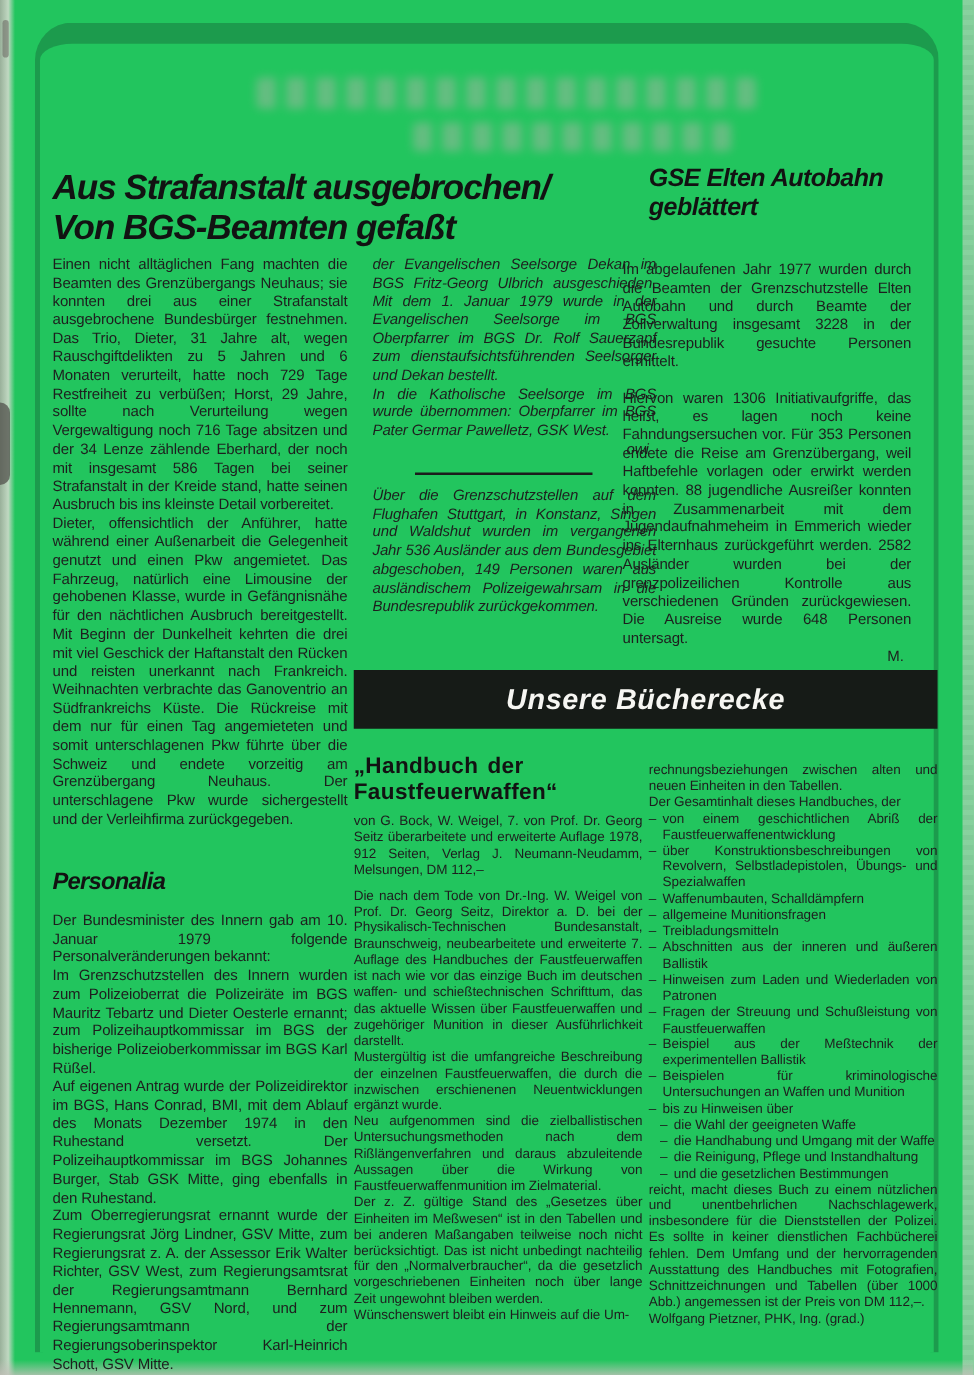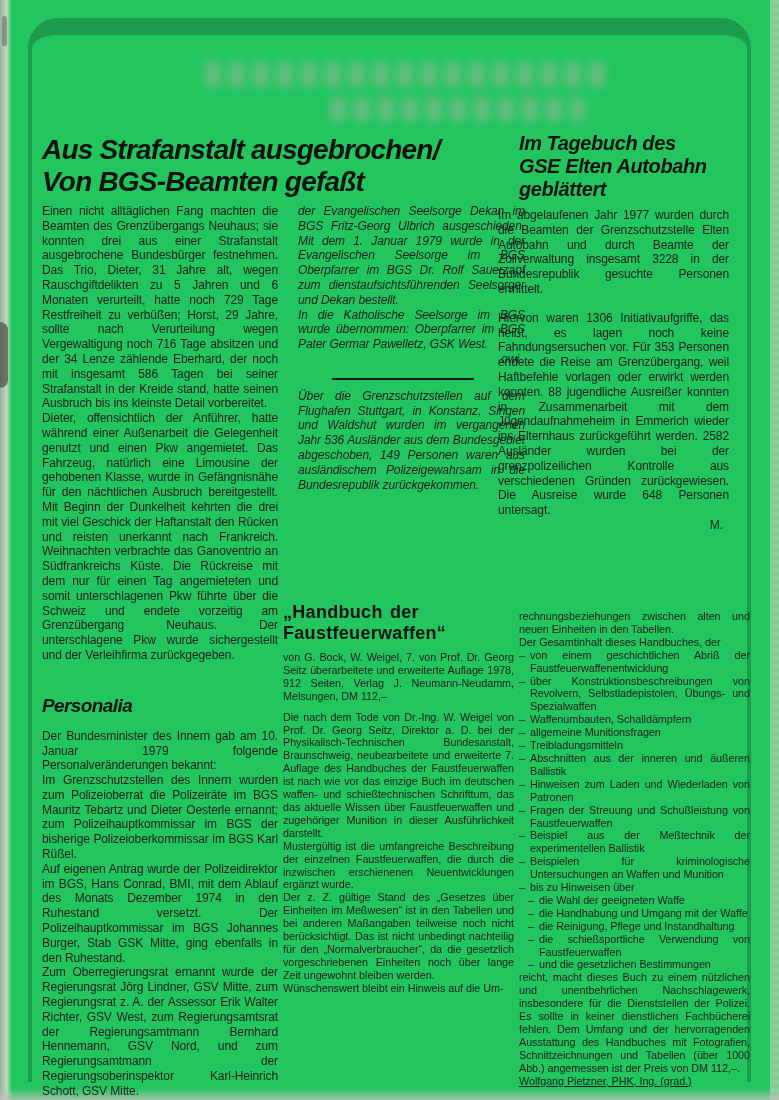--- a/index.html
+++ b/index.html
@@ -62,21 +62,21 @@
   .bookcol { position:absolute; width:231px; }
   #bookL { left:283px; top:602px; }
   #bookR { left:519px; top:610px; }
   .bookcol p { margin:0; text-align:justify; font-size:10.8px; line-height:12.9px; letter-spacing:-0.05px; }
   .book-title { margin:0 0 7px 0; font-size:18px; font-weight:bold; letter-spacing:.3px; word-spacing:2px; color:#121212; }
   .byline { margin-bottom:8px !important; }
   .blist { margin:0; padding:0; list-style:none; }
   .blist li { position:relative; padding-left:11px; text-align:justify; font-size:10.8px; line-height:12.9px; letter-spacing:-0.05px; }
   .blist li::before { content:"–"; position:absolute; left:0; top:0; }
   .bsublist { margin-left:9px; }
-  .sig-book { text-align:right; padding-right:4px;text-decoration:underline; }
+  .sig-book { text-align:right; padding-right:4px; }
 </style>
 </head>
 <body>
 
 <div class="page">
 
   <div class="scan-left"></div>
   <div class="scan-right"></div>
   <div class="scan-bottom"></div>
   <div class="blob1"></div>
@@ -86,21 +86,20 @@
 
   <div class="ghost ghost1"></div>
   <div class="ghost ghost2"></div>
 
   <h1 class="headline-main" style="margin:0;">
     <span>Aus Strafanstalt ausgebrochen/</span><br>
     <span>Von BGS-Beamten gefaßt</span>
   </h1>
 
   <h2 class="headline-right" style="margin:0;">
-    <span>Im Tagebuch des</span>
     <span>GSE Elten Autobahn</span>
     <span>geblättert</span>
   </h2>
 
   <div id="col1" class="col">
     <p>Einen nicht alltäglichen Fang machten die Beamten des Grenzübergangs Neuhaus; sie konnten drei aus einer Strafanstalt ausgebrochene Bundesbürger festnehmen. Das Trio, Dieter, 31 Jahre alt, wegen Rauschgiftdelikten zu 5 Jahren und 6 Monaten verurteilt, hatte noch 729 Tage Restfreiheit zu verbüßen; Horst, 29 Jahre, sollte nach Verurteilung wegen Vergewaltigung noch 716 Tage absitzen und der 34 Lenze zählende Eberhard, der noch mit insgesamt 586 Tagen bei seiner Strafanstalt in der Kreide stand, hatte seinen Ausbruch bis ins kleinste Detail vorbereitet.</p>
     <p>Dieter, offensichtlich der Anführer, hatte während einer Außenarbeit die Gelegenheit genutzt und einen Pkw angemietet. Das Fahrzeug, natürlich eine Limousine der gehobenen Klasse, wurde in Gefängnisnähe für den nächtlichen Ausbruch bereitgestellt. Mit Beginn der Dunkelheit kehrten die drei mit viel Geschick der Haftanstalt den Rücken und reisten unerkannt nach Frankreich. Weihnachten verbrachte das Ganoventrio an Südfrankreichs Küste. Die Rückreise mit dem nur für einen Tag angemieteten und somit unterschlagenen Pkw führte über die Schweiz und endete vorzeitig am Grenzübergang Neuhaus. Der unterschlagene Pkw wurde sichergestellt und der Verleihfirma zurückgegeben.</p>
     <h3 class="sec-heading">Personalia</h3>
     <p>Der Bundesminister des Innern gab am 10. Januar 1979 folgende Personalveränderungen bekannt:</p>
     <p>Im Grenzschutzstellen des Innern wurden zum Polizeioberrat die Polizeiräte im BGS Mauritz Tebartz und Dieter Oesterle ernannt; zum Polizeihauptkommissar im BGS der bisherige Polizeioberkommissar im BGS Karl Rüßel.</p>
@@ -120,26 +119,30 @@
     <p>Über die Grenzschutzstellen auf dem Flughafen Stuttgart, in Konstanz, Singen und Waldshut wurden im vergangenen Jahr 536 Ausländer aus dem Bundesgebiet abgeschoben, 149 Personen waren aus ausländischem Polizeigewahrsam in die Bundesrepublik zurückgekommen.</p>
   </div>
 
   <div id="col3" class="col">
     <p>Im abgelaufenen Jahr 1977 wurden durch die Beamten der Grenzschutzstelle Elten Autobahn und durch Beamte der Zollverwaltung insgesamt 3228 in der Bundesrepublik gesuchte Personen ermittelt.</p>
     <div class="gap14"></div>
     <p>Hiervon waren 1306 Initiativaufgriffe, das heißt, es lagen noch keine Fahndungsersuchen vor. Für 353 Personen endete die Reise am Grenzübergang, weil Haftbefehle vorlagen oder erwirkt werden konnten. 88 jugendliche Ausreißer konnten in Zusammenarbeit mit dem Jugendaufnahmeheim in Emmerich wieder ins Elternhaus zurückgeführt werden. 2582 Ausländer wurden bei der grenzpolizeilichen Kontrolle aus verschiedenen Gründen zurückgewiesen. Die Ausreise wurde 648 Personen untersagt.</p>
     <p class="sig">M.</p>
   </div>
 
+  <div class="banner">
+    <span>Unsere Bücherecke</span>
+  </div>
 
   <div id="bookL" class="bookcol">
     <h4 class="book-title">„Handbuch der Faustfeuerwaffen“</h4>
     <p class="byline">von G. Bock, W. Weigel, 7. von Prof. Dr. Georg Seitz überarbeitete und erweiterte Auflage 1978, 912 Seiten, Verlag J. Neumann-Neudamm, Melsungen, DM 112,–</p>
     <p>Die nach dem Tode von Dr.-Ing. W. Weigel von Prof. Dr. Georg Seitz, Direktor a. D. bei der Physikalisch-Technischen Bundesanstalt, Braunschweig, neubearbeitete und erweiterte 7. Auflage des Handbuches der Faustfeuerwaffen ist nach wie vor das einzige Buch im deutschen waffen- und schießtechnischen Schrifttum, das das aktuelle Wissen über Faustfeuerwaffen und zugehöriger Munition in dieser Ausführlichkeit darstellt.</p>
     <p>Mustergültig ist die umfangreiche Beschreibung der einzelnen Faustfeuerwaffen, die durch die inzwischen erschienenen Neuentwicklungen ergänzt wurde.</p>
+    <p>Neu aufgenommen sind die zielballistischen Untersuchungsmethoden nach dem Rißlängenverfahren und daraus abzuleitende Aussagen über die Wirkung von Faustfeuerwaffenmunition im Zielmaterial.</p>
     <p>Der z. Z. gültige Stand des „Gesetzes über Einheiten im Meßwesen“ ist in den Tabellen und bei anderen Maßangaben teilweise noch nicht berücksichtigt. Das ist nicht unbedingt nachteilig für den „Normalverbraucher“, da die gesetzlich vorgeschriebenen Einheiten noch über lange Zeit ungewohnt bleiben werden.</p>
     <p>Wünschenswert bleibt ein Hinweis auf die Um-</p>
   </div>
 
   <div id="bookR" class="bookcol">
     <p>rechnungsbeziehungen zwischen alten und neuen Einheiten in den Tabellen.</p>
     <p>Der Gesamtinhalt dieses Handbuches, der</p>
     <ul class="blist">
       <li>von einem geschichtlichen Abriß der Faustfeuerwaffenentwicklung</li>
       <li>über Konstruktionsbeschreibungen von Revolvern, Selbstladepistolen, Übungs- und Spezialwaffen</li>
@@ -150,20 +153,19 @@
       <li>Hinweisen zum Laden und Wiederladen von Patronen</li>
       <li>Fragen der Streuung und Schußleistung von Faustfeuerwaffen</li>
       <li>Beispiel aus der Meßtechnik der experimentellen Ballistik</li>
       <li>Beispielen für kriminologische Untersuchungen an Waffen und Munition</li>
       <li>bis zu Hinweisen über</li>
     </ul>
     <ul class="blist bsublist">
       <li>die Wahl der geeigneten Waffe</li>
       <li>die Handhabung und Umgang mit der Waffe</li>
       <li>die Reinigung, Pflege und Instandhaltung</li>
-      <li>die schießsportliche Verwendung von Faustfeuerwaffen</li>
       <li>und die gesetzlichen Bestimmungen</li>
     </ul>
     <p>reicht, macht dieses Buch zu einem nützlichen und unentbehrlichen Nachschlagewerk, insbesondere für die Dienststellen der Polizei. Es sollte in keiner dienstlichen Fachbücherei fehlen. Dem Umfang und der hervorragenden Ausstattung des Handbuches mit Fotografien, Schnittzeichnungen und Tabellen (über 1000 Abb.) angemessen ist der Preis von DM 112,–.</p>
     <p class="sig-book">Wolfgang Pietzner, PHK, Ing. (grad.)</p>
   </div>
 
 </div>
 
 </body></html>

